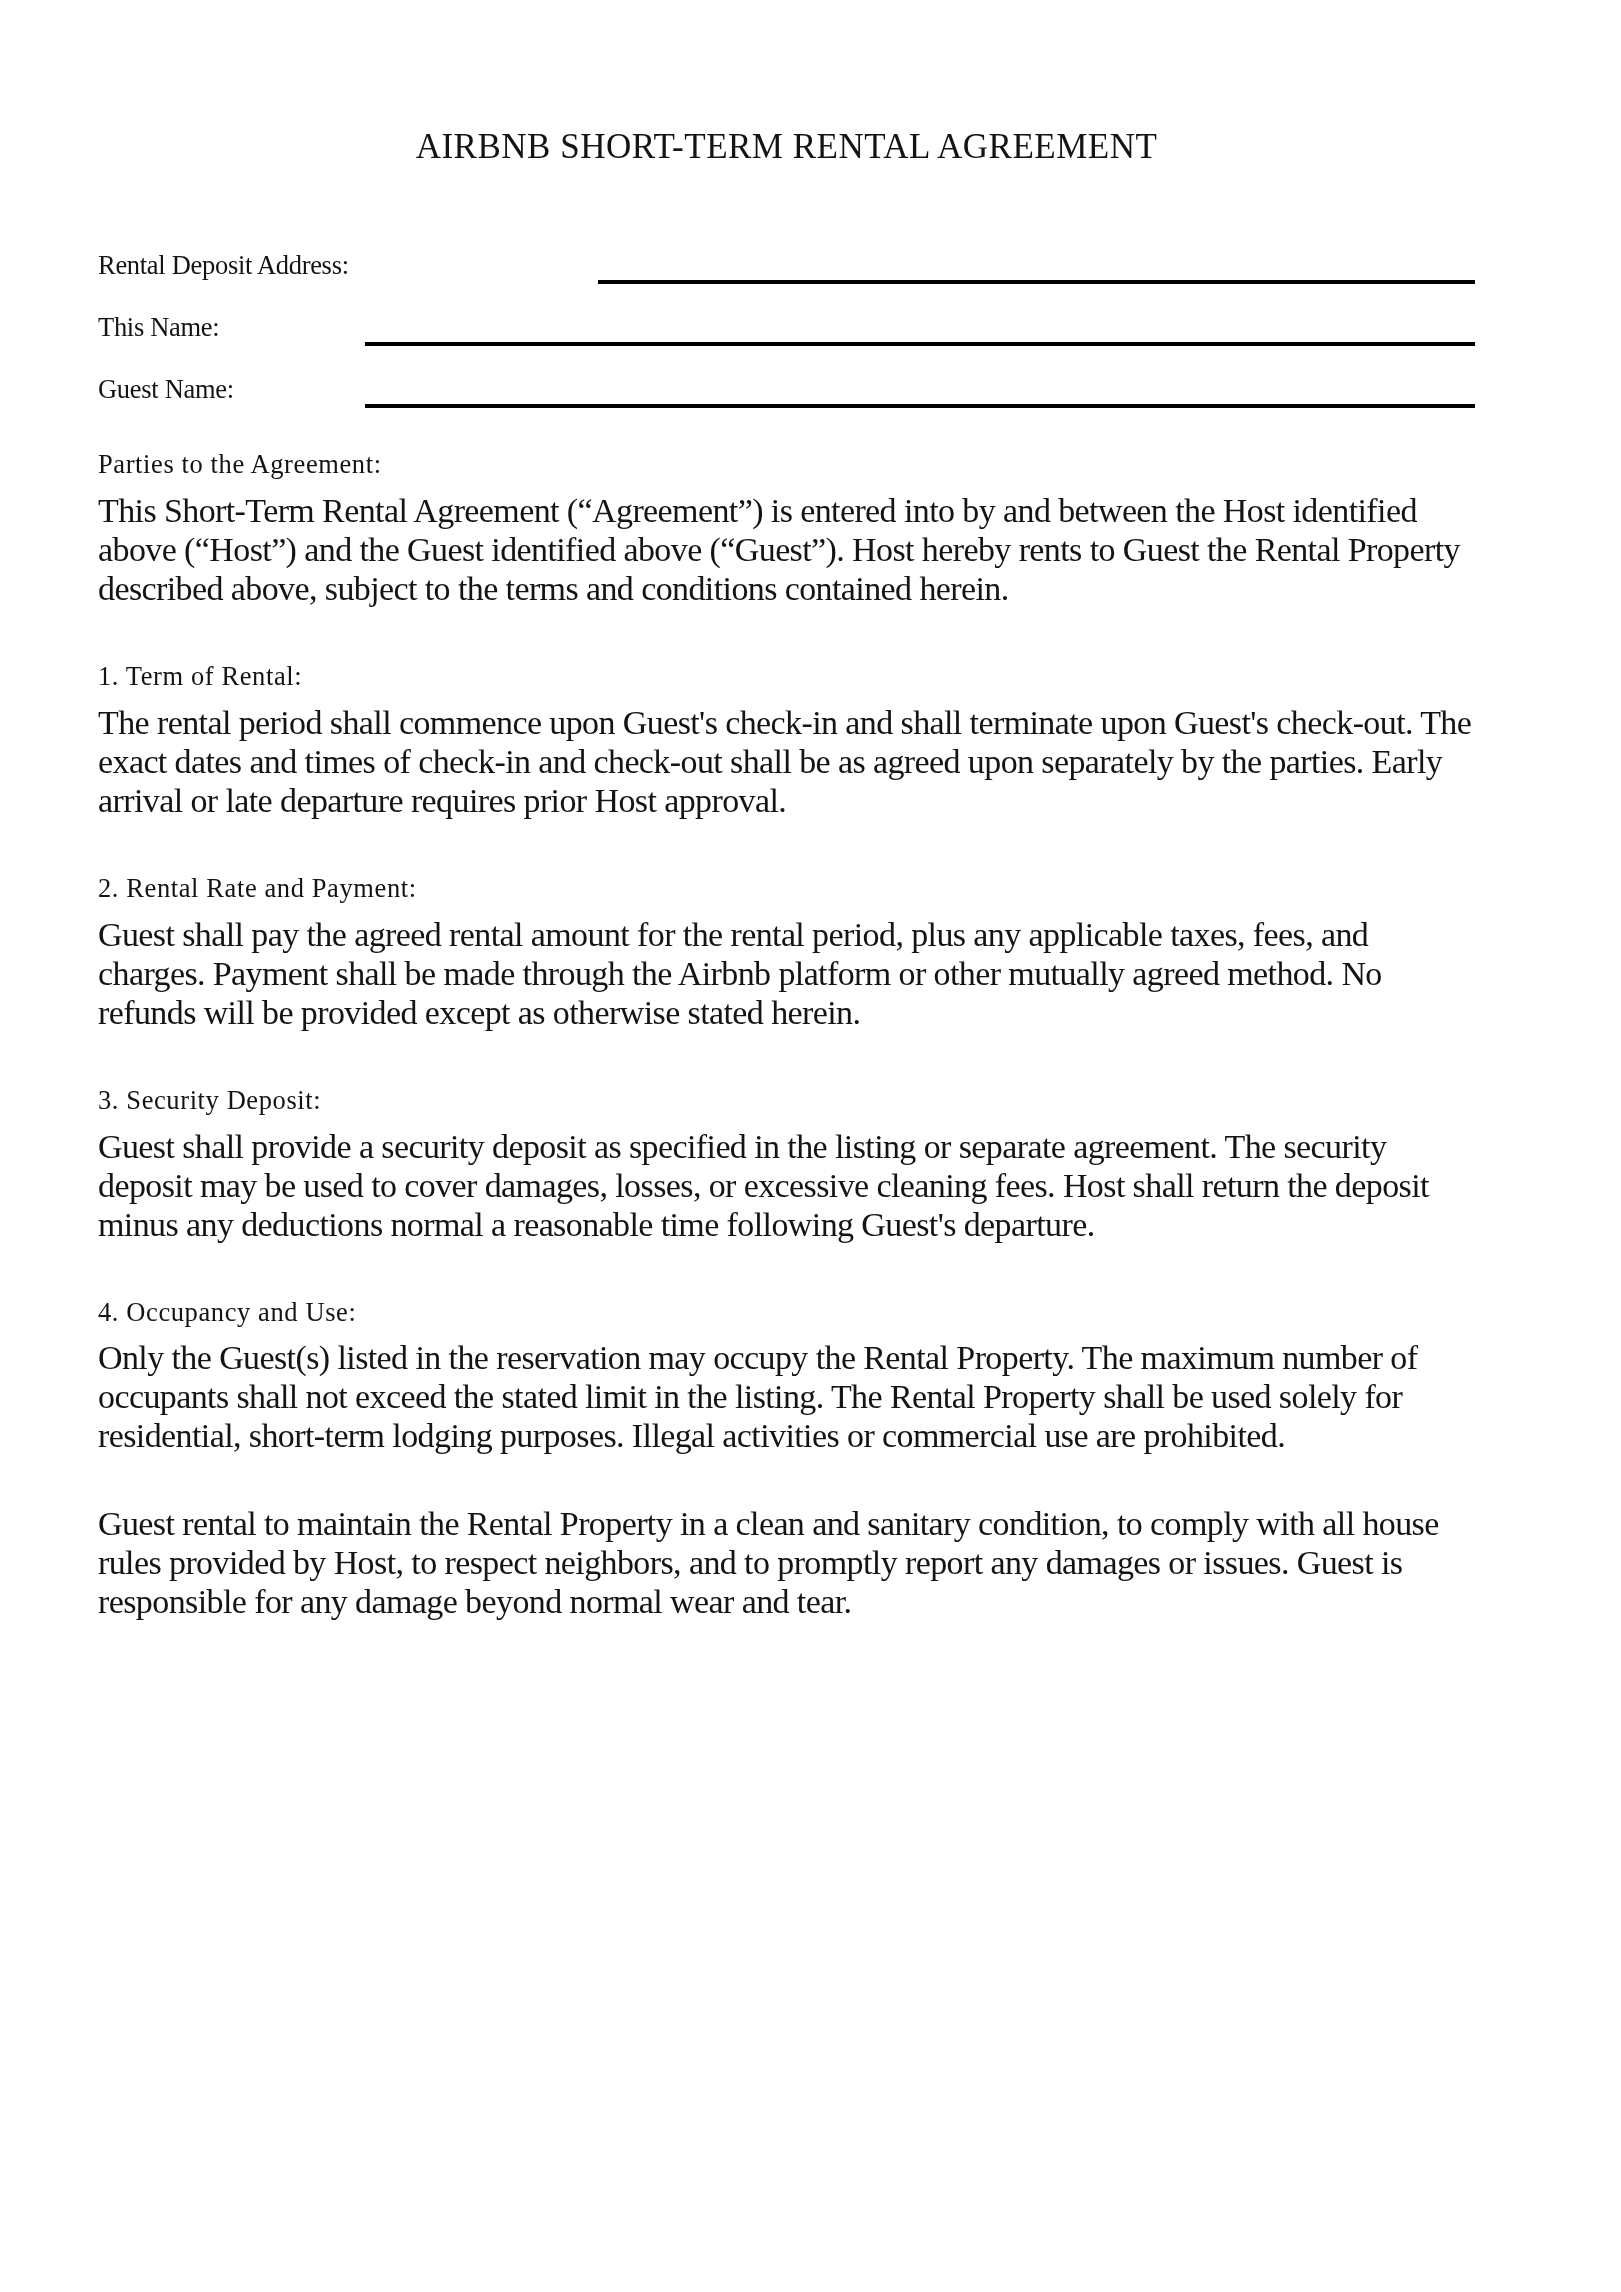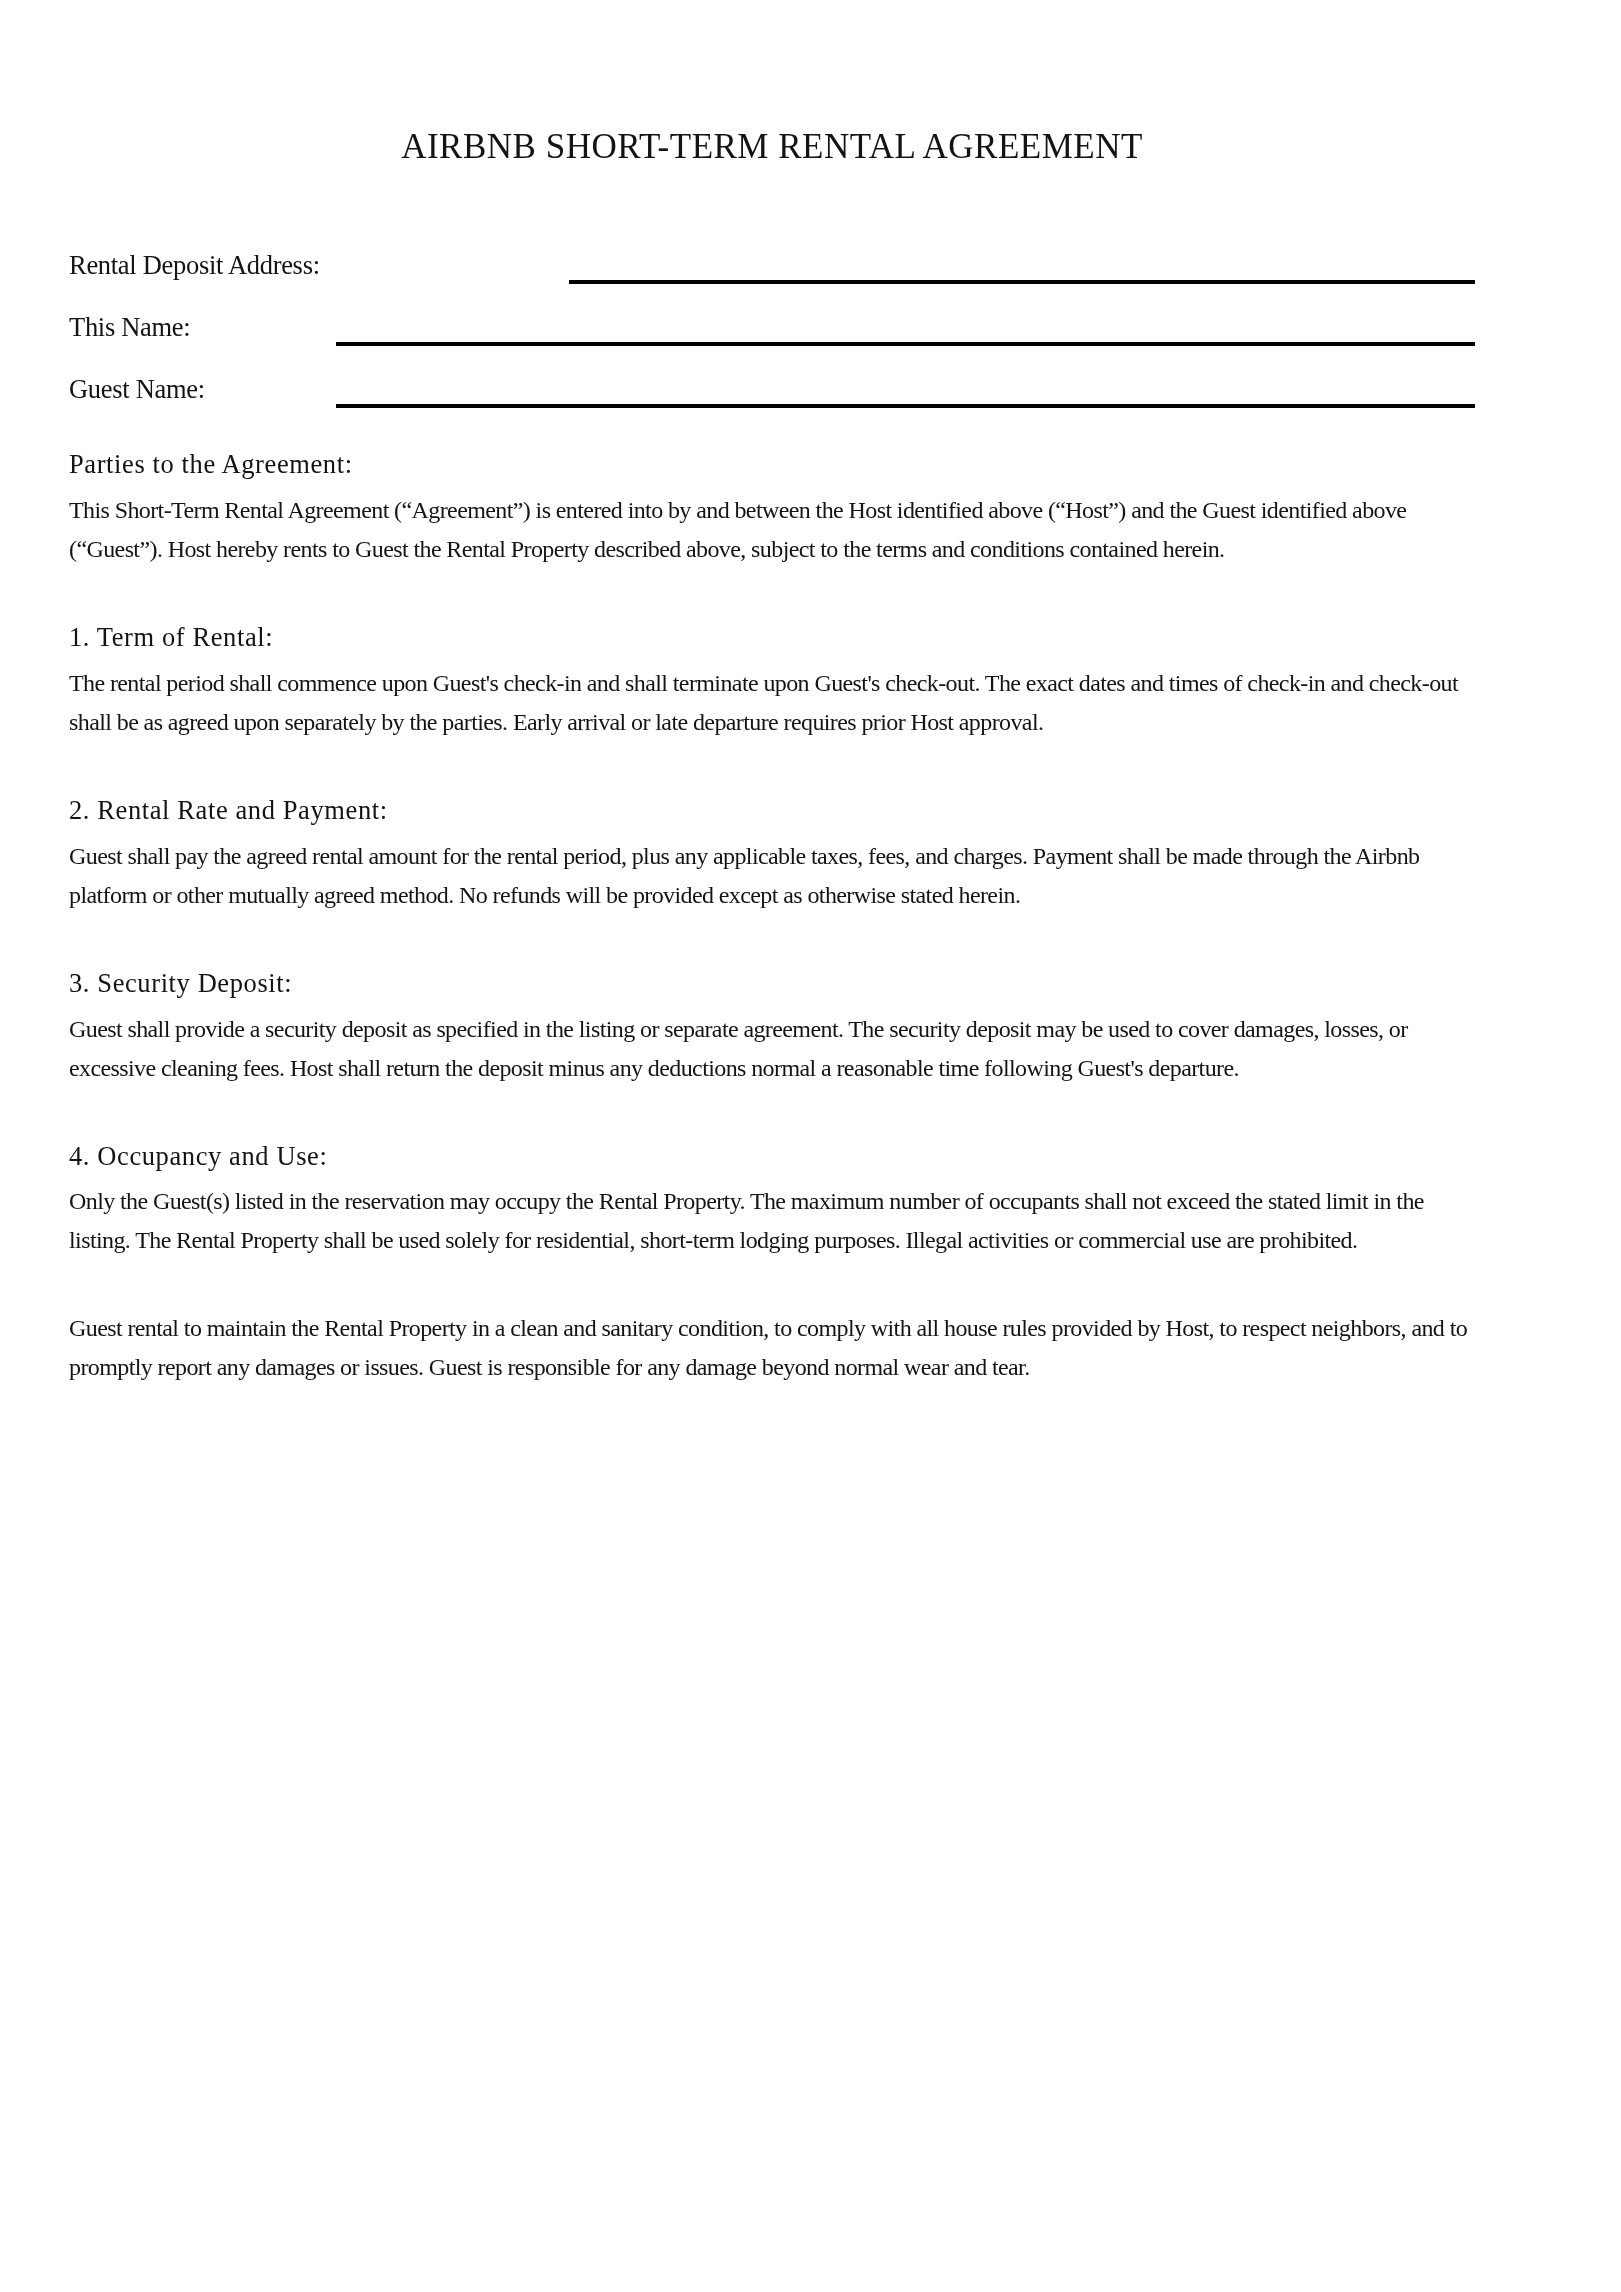--- a/index.html
+++ b/index.html
@@ -11,21 +11,21 @@
     position: relative;
     width: 1621px;
     height: 2293px;
     background: #ffffff;
     color: #141414;
     font-family: "Liberation Serif", "DejaVu Serif", serif;
     overflow: hidden;
   }
   .content {
     box-sizing: border-box;
-    padding: 125px 146px 0 69px;
+    padding: 125px 146px 0 98px;
   }
   .doc-title {
     margin: 0;
     font-size: 35px;
     line-height: 43px;
     font-weight: 400;
     text-align: center;
     letter-spacing: 0.5px;
     white-space: nowrap;
   }
@@ -65,21 +65,21 @@
   .sec-heading {
     margin: 0;
     font-size: 26.5px;
     line-height: 39px;
     font-weight: 400;
     letter-spacing: 0.6px;
     white-space: nowrap;
   }
   .sec-body {
     margin: 6.9px 0 0 0;
-    font-size: 24px;
+    font-size: 34px;
     line-height: 39px;
     letter-spacing: -0.6px;
     text-align: left;
   }
 </style>
 </head>
 <body>
 
 <div class="page">
   <div class="content">

